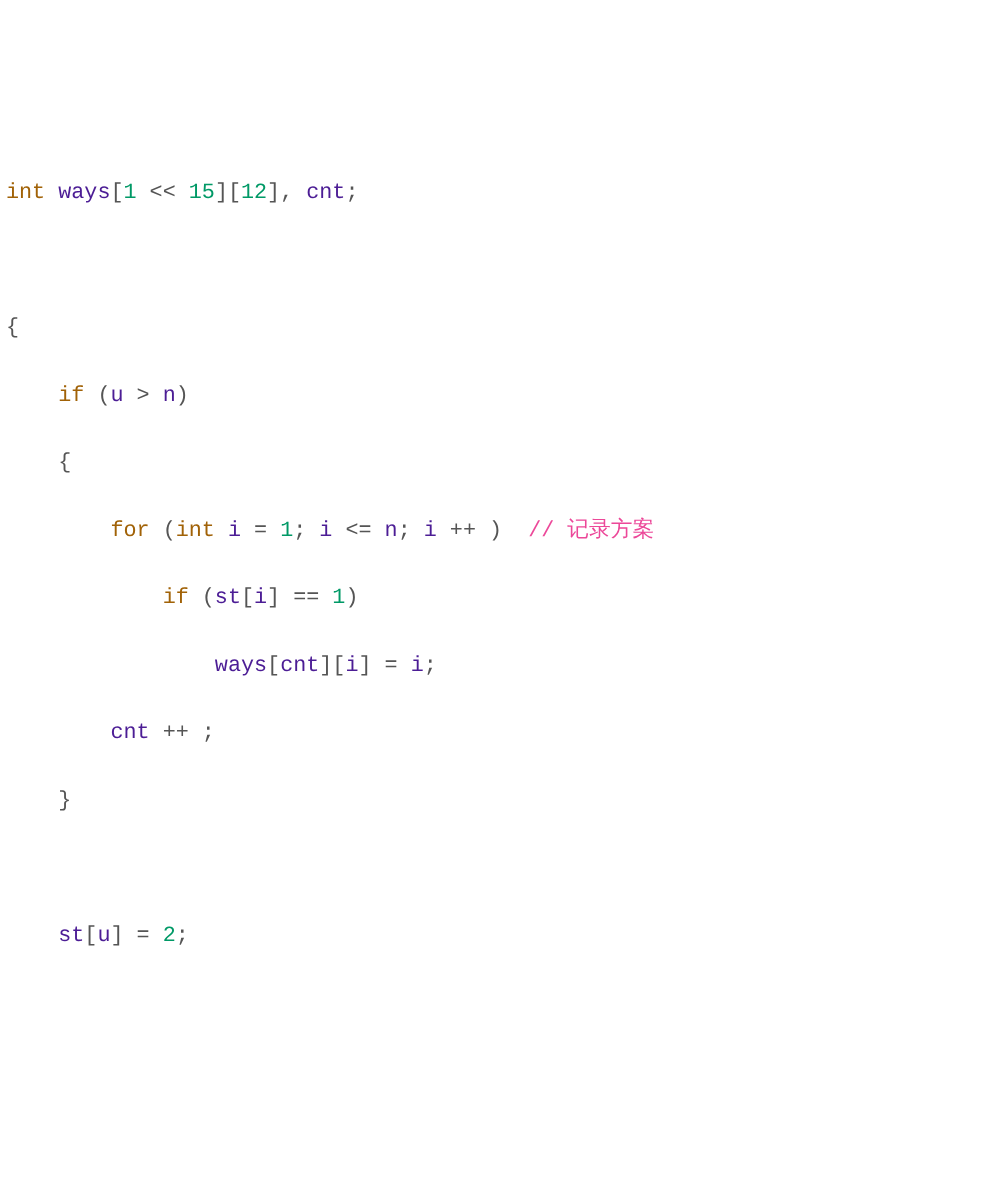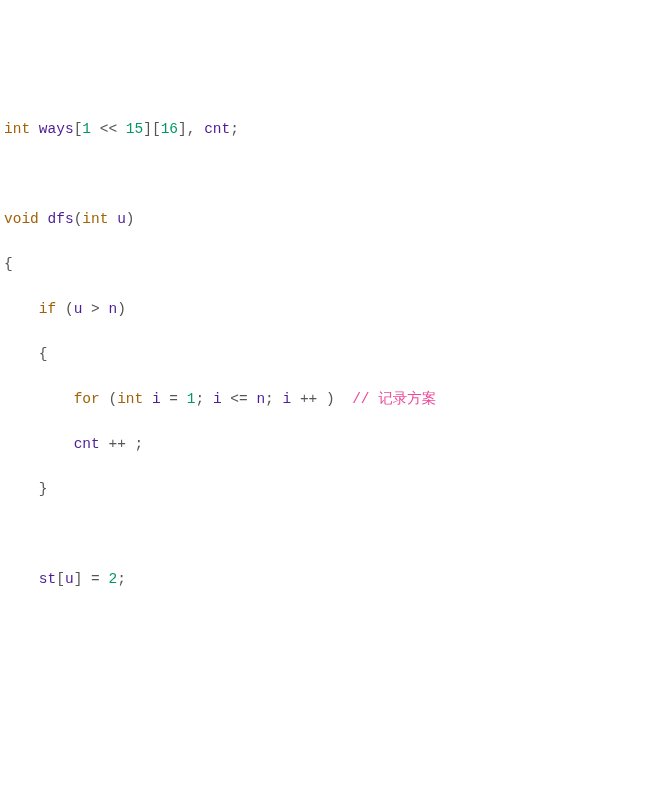--- a/index.html
+++ b/index.html
@@ -22,27 +22,28 @@
   .br   { color: #555555; }
   .cm   { color: #ec4899; margin-top: 42px; }
   .line { display: block; }
 </style>
 </head>
 <body>
 
 
 
 <div>
-<span class="line"><span class="kw">int</span> <span class="id">ways</span><span class="br">[</span><span class="num">1</span><span class="op"> &lt;&lt; </span><span class="num">15</span><span class="br">][</span><span class="num">16</span><span class="br">], </span><span class="id">cnt</span><span class="br">;</span></span>
+<span class="line"><span class="kw">int</span> <span class="id">ways</span><span class="br">[</span><span class="num">1</span><span class="op"> &lt;&lt; </span><span class="num">15</span><span class="br">][</span><span class="num">12</span><span class="br">], </span><span class="id">cnt</span><span class="br">;</span></span>
 <span class="line"> </span>
-<span class="line"><span class="kw">void</span><span> </span><span class="id">dfs</span><span class="br">(</span><span class="kw">int</span><span> </span><span class="id">u</span><span class="br">)</span></span>
 <span class="line"><span class="br">{</span></span>
 <span class="line">    <span class="kw">if</span><span class="br"> (</span><span class="id">u</span><span class="op"> &gt; </span><span class="id">n</span><span class="br">)</span></span>
 <span class="line">    <span class="br">{</span></span>
 <span class="line">        <span class="kw">for</span><span class="br"> (</span><span class="kw">int</span><span> </span><span class="id">i</span><span class="op"> = </span><span class="num">1</span><span class="br">; </span><span class="id">i</span><span class="op"> &lt;= </span><span class="id">n</span><span class="br">; </span><span class="id">i</span><span class="op"> ++ )  </span><span class="cm">// 记录方案</span></span>
+<span class="line">            <span class="kw">if</span><span class="br"> (</span><span class="id">st</span><span class="br">[</span><span class="id">i</span><span class="br">] == </span><span class="num">1</span><span class="br">)</span></span>
+<span class="line">                <span class="id">ways</span><span class="br">[</span><span class="id">cnt</span><span class="br">][</span><span class="id">i</span><span class="br">] = </span><span class="id">i</span><span class="br">;</span></span>
 <span class="line">        <span class="id">cnt</span><span class="op"> ++ ;</span></span>
 <span class="line">    <span class="br">}</span></span>
 <span class="line"> </span>
 <span class="line">    <span class="id">st</span><span class="br">[</span><span class="id">u</span><span class="br">] = </span><span class="num">2</span><span class="br">;</span></span>
 
 
 
 
 
 

